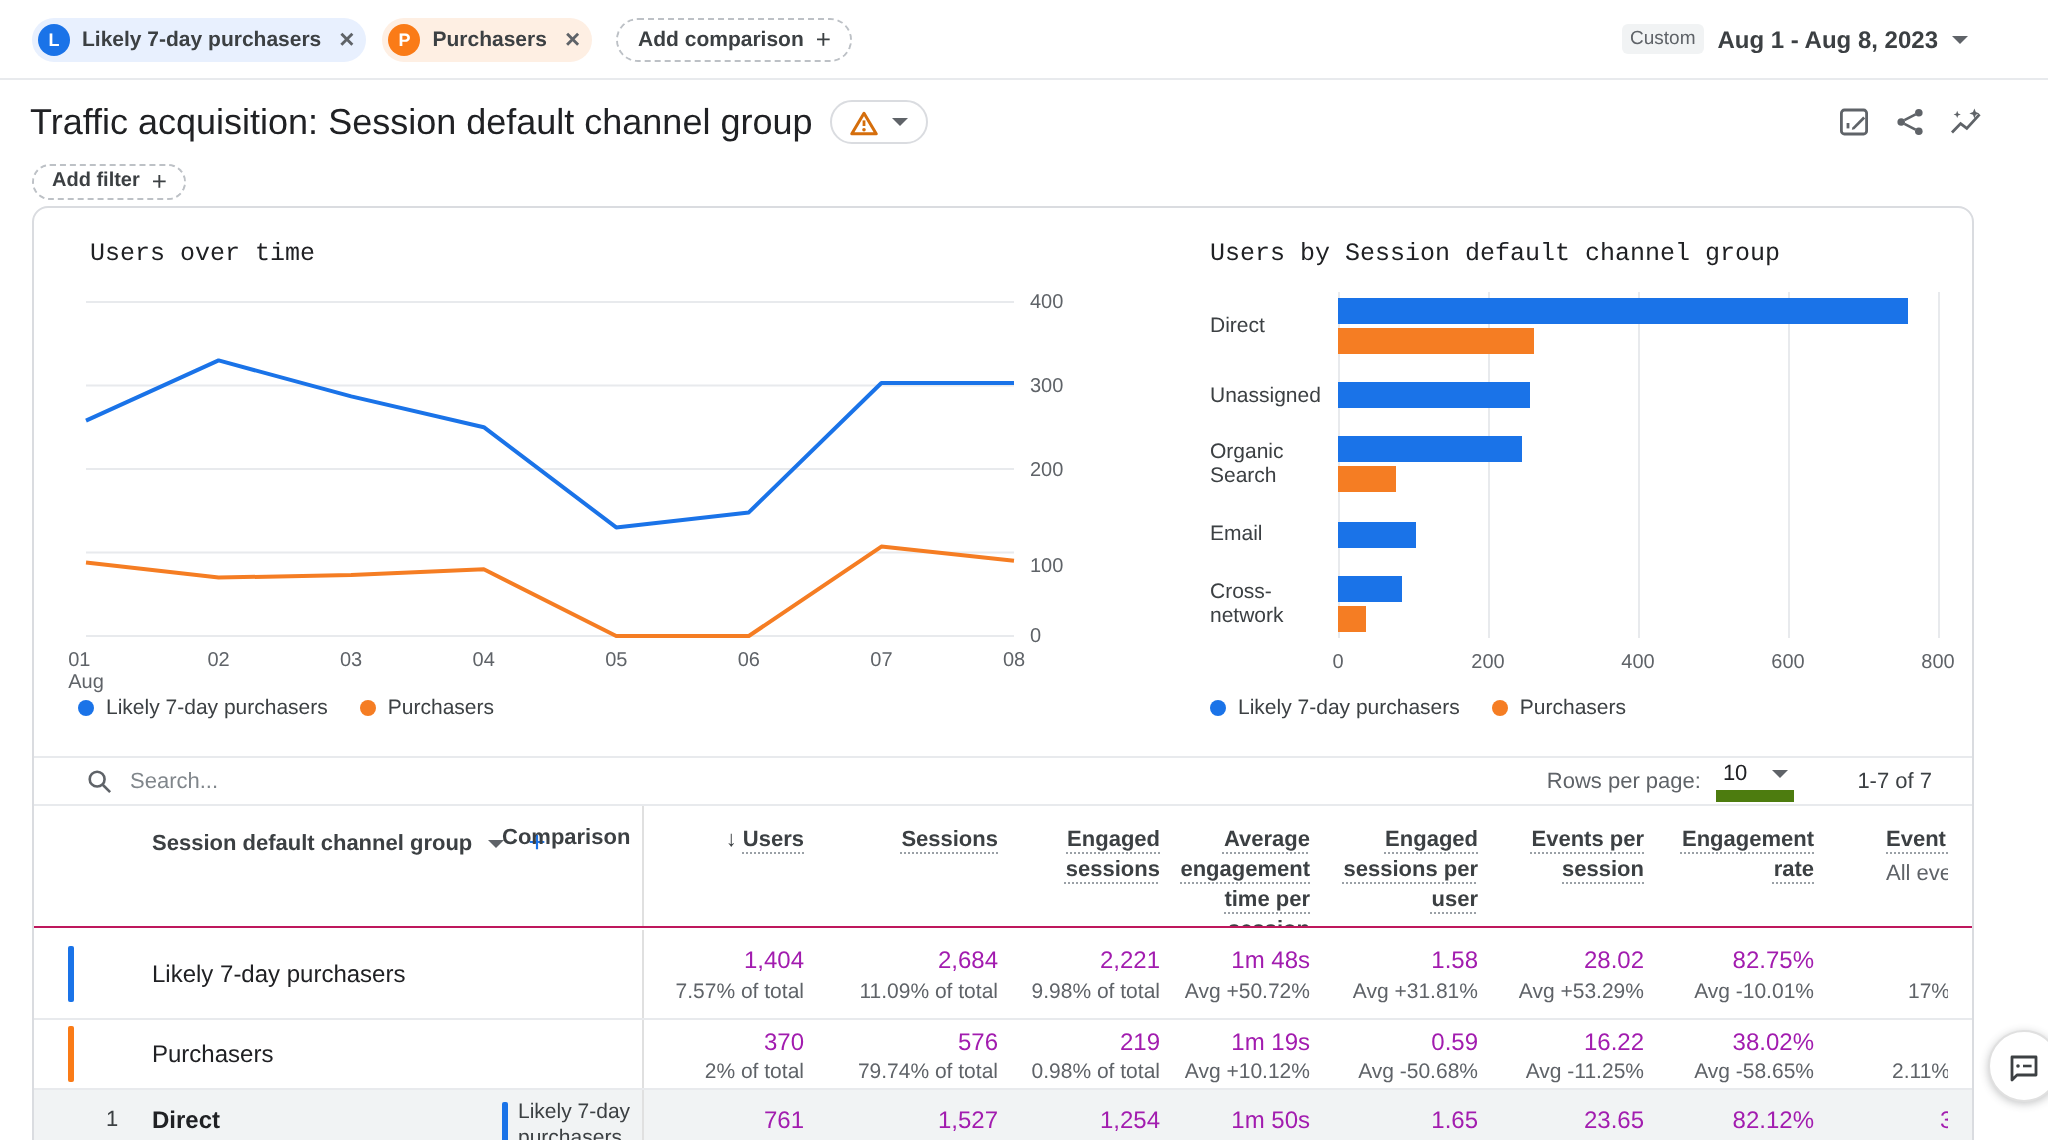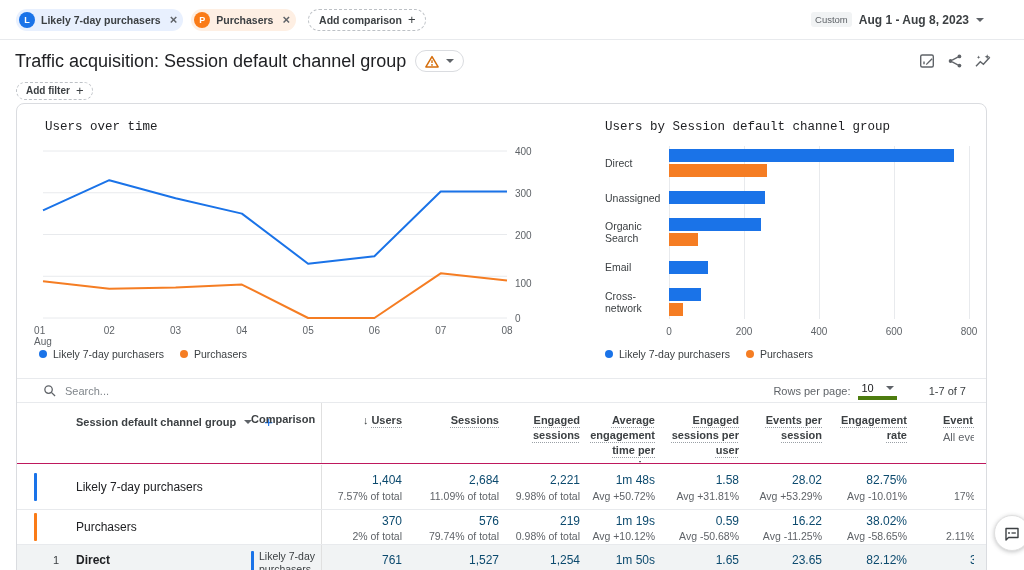--- a/index.html
+++ b/index.html
@@ -49,41 +49,41 @@
   .bc-row { flex:1; display:flex; align-items:stretch; position:relative; }
   .bc-cat { width:64px; font-size:10.5px; color:#3c4043; align-self:center; flex:none; }
   .bc-bars { flex:1; display:flex; flex-direction:column; justify-content:center; gap:2px; position:relative; }
   .bc-bar { height:13px; }
   .bc-xtick { position:absolute; top:222px; font-size:10px; color:#5f6368; transform:translateX(-50%); }
   
   .search-row { position:absolute; top:274px; left:0; width:100%; height:25px; border-top:1px solid #e8eaed; border-bottom:1px solid #e8eaed; display:flex; align-items:center; padding:0 20px 0 26px; }
   .search-left { display:flex; align-items:center; gap:9px; flex:1; cursor:text; }
   .search-ph { font-size:11px; color:#80868b; }
   .search-right { display:flex; align-items:center; font-size:11px; color:#5f6368; gap:8px; }
-  .rpp-value { color:#202124; border-bottom:4px solid #4d7c0f; padding:0 3px 2px 3px; display:inline-flex; align-items:center; gap:12px; cursor:pointer; }
+  .rpp-value { color:#202124; border-bottom:6px solid #4d7c0f; padding:0 3px 2px 3px; display:inline-flex; align-items:center; gap:12px; cursor:pointer; }
   .pag { color:#3c4043; margin-left:24px; }
   
   .thead { position:absolute; top:299px; left:0; width:100%; height:61px; border-bottom:1px solid #be185d; }
   .dim-h { position:absolute; left:59px; top:10px; display:flex; align-items:center; gap:8px; font-size:11px; font-weight:700; color:#3c4043; cursor:pointer; }
   .plus-blue { color:#1a73e8; font-size:15px; font-weight:400; margin-left:4px; cursor:pointer; }
   .cmp-h { position:absolute; left:234px; top:10px; width:64px; text-align:right; font-size:11px; font-weight:700; color:#3c4043; }
   .mwrap { position:absolute; left:304px; top:0; bottom:0; width:653px; overflow:hidden; border-left:1px solid #e0e0e0; }
   .mrow { display:flex; width:710px; }
   .mh-cell { flex:none; padding-top:10px; text-align:right; font-size:11px; font-weight:700; color:#3c4043; line-height:15px; cursor:pointer; }
   .mh-cell.ev { text-align:left; padding-left:36px; white-space:nowrap; }
   .mh-sub { font-weight:400; color:#5f6368; margin-top:2px; font-size:11px; }
   .dotted { text-decoration-line:underline; text-decoration-style:dotted; text-decoration-color:#9aa0a6; text-decoration-thickness:1px; text-underline-offset:3px; }
   .sort-arrow { margin-right:3px; font-weight:400; color:#3c4043; }
   .tbody { position:absolute; top:361px; left:0; width:100%; }
   .row { position:relative; border-bottom:1px solid #e8eaed; }
   .srow.tall { height:45px; } .srow.short { height:35px; }
   .sbar { position:absolute; left:17px; top:50%; transform:translateY(-50%); width:3px; height:28px; border-radius:1px; }
   .slabel { position:absolute; left:59px; top:50%; transform:translateY(-50%); font-size:12px; color:#202124; white-space:nowrap; }
   .m-cell { flex:none; }
-  .m-main { font-size:12px; color:#0c4a6e; text-align:right; line-height:14px; }
+  .m-main { font-size:12px; color:#a21caf; text-align:right; line-height:14px; }
   .m-sub { font-size:10.5px; color:#5f6368; text-align:right; line-height:13px; margin-top:3px; }
   .srow.tall .m-cell { padding-top:8px; }
   .srow.short .m-cell { padding-top:4px; }
   .srow.short .m-sub { margin-top:2px; }
   .ev-box { width:68px; }
   .drow { height:48px; background:#f1f3f4; }
   .dnum { position:absolute; left:36px; top:9px; font-size:11px; color:#3c4043; }
   .dlabel { position:absolute; left:59px; top:8px; font-size:12px; font-weight:700; color:#202124; }
   .dcmp { position:absolute; left:234px; top:5px; display:flex; gap:5px; }
   .dcmp-bar { width:3px; flex:none; border-radius:1px; background:#1a73e8; height:26px; margin-top:1px; }

